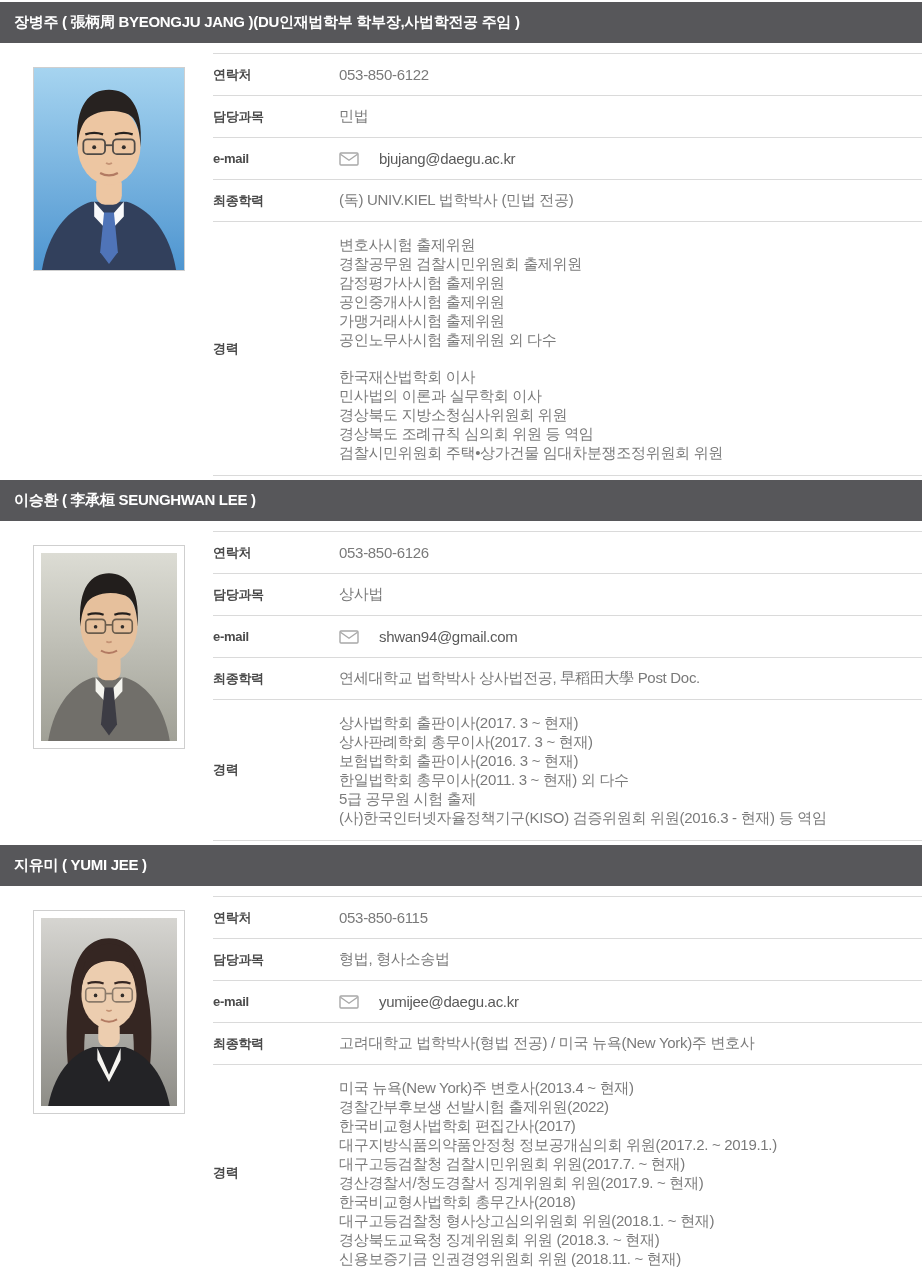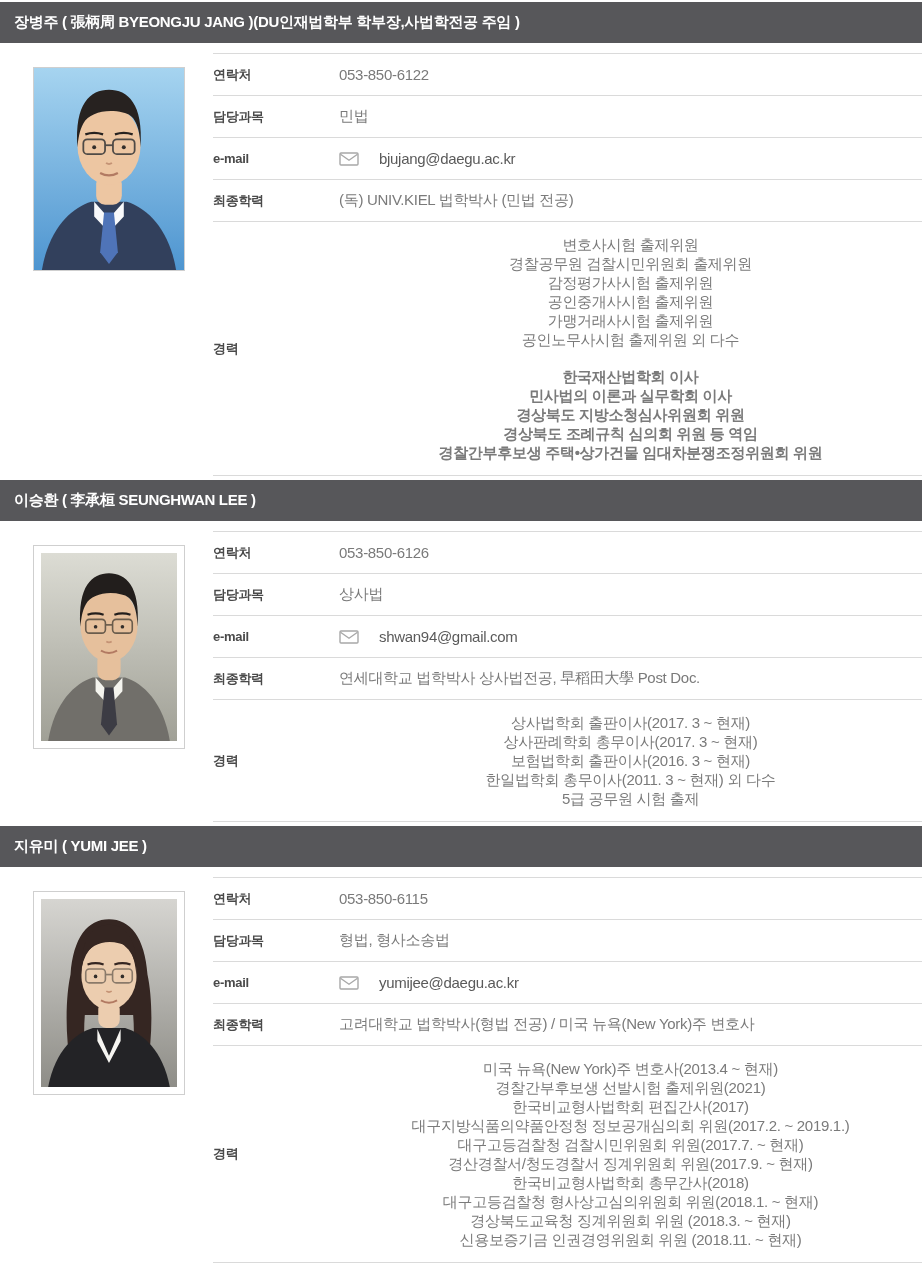--- a/index.html
+++ b/index.html
@@ -72,24 +72,23 @@
     letter-spacing:-0.3px;
     min-width:0;
   }
   .email-value { gap:20px; }
   .envelope { color:#a8a8a8; display:inline-flex; align-items:center; }
   .envelope svg { width:20px; height:14px; display:block; }
   .email-text { color:#5a5a5a; text-decoration:none; cursor:pointer; }
   .career-row .cell.value {
     display:block;
     padding:13px 0;
-    text-align:center;
   }
   .career-line { line-height:19px; white-space:nowrap; }
-  .career-group + .career-group { margin-top:18px;font-weight:bold; }
+  .career-group + .career-group { margin-top:18px; }
 </style>
 </head>
 <body>
 
 <div class="page">
   <div id="sections">
   <section class="prof-section">
     <div class="section-header">
       <span class="header-text">장병주 ( 張柄周 BYEONGJU JANG )(DU인재법학부 학부장,사법학전공 주임 )</span>
     </div>
@@ -156,21 +155,21 @@
                   <div class="career-line">감정평가사시험 출제위원</div>
                   <div class="career-line">공인중개사시험 출제위원</div>
                   <div class="career-line">가맹거래사시험 출제위원</div>
                   <div class="career-line">공인노무사시험 출제위원 외 다수</div>
                 </div>
                 <div class="career-group">
                   <div class="career-line">한국재산법학회 이사</div>
                   <div class="career-line">민사법의 이론과 실무학회 이사</div>
                   <div class="career-line">경상북도 지방소청심사위원회 위원</div>
                   <div class="career-line">경상북도 조례규칙 심의회 위원 등 역임</div>
-                  <div class="career-line">경찰간부후보생 주택•상가건물 임대차분쟁조정위원회 위원</div>
+                  <div class="career-line">검찰시민위원회 주택•상가건물 임대차분쟁조정위원회 위원</div>
                 </div>
               </div>
         </div>
       </div>
     </div>
   </section>
 
   <section class="prof-section">
     <div class="section-header">
       <span class="header-text">이승환 ( 李承桓 SEUNGHWAN LEE )</span>
@@ -231,20 +230,21 @@
         </div>
         <div class="row career-row">
           <div class="cell label">경력</div>
           <div class="cell value">
                 <div class="career-group">
                   <div class="career-line">상사법학회 출판이사(2017. 3 ~ 현재)</div>
                   <div class="career-line">상사판례학회 총무이사(2017. 3 ~ 현재)</div>
                   <div class="career-line">보험법학회 출판이사(2016. 3 ~ 현재)</div>
                   <div class="career-line">한일법학회 총무이사(2011. 3 ~ 현재) 외 다수</div>
                   <div class="career-line">5급 공무원 시험 출제</div>
+                  <div class="career-line">(사)한국인터넷자율정책기구(KISO) 검증위원회 위원(2016.3 - 현재) 등 역임</div>
                 </div>
               </div>
         </div>
       </div>
     </div>
   </section>
 
   <section class="prof-section">
     <div class="section-header">
       <span class="header-text">지유미 ( YUMI JEE )</span>
@@ -301,21 +301,21 @@
         </div>
         <div class="row">
           <div class="cell label">최종학력</div>
           <div class="cell value">고려대학교 법학박사(형법 전공) / 미국 뉴욕(New York)주 변호사</div>
         </div>
         <div class="row career-row">
           <div class="cell label">경력</div>
           <div class="cell value">
                 <div class="career-group">
                   <div class="career-line">미국 뉴욕(New York)주 변호사(2013.4 ~ 현재)</div>
-                  <div class="career-line">경찰간부후보생 선발시험 출제위원(2021)</div>
+                  <div class="career-line">경찰간부후보생 선발시험 출제위원(2022)</div>
                   <div class="career-line">한국비교형사법학회 편집간사(2017)</div>
                   <div class="career-line">대구지방식품의약품안정청 정보공개심의회 위원(2017.2. ~ 2019.1.)</div>
                   <div class="career-line">대구고등검찰청 검찰시민위원회 위원(2017.7. ~ 현재)</div>
                   <div class="career-line">경산경찰서/청도경찰서 징계위원회 위원(2017.9. ~ 현재)</div>
                   <div class="career-line">한국비교형사법학회 총무간사(2018)</div>
                   <div class="career-line">대구고등검찰청 형사상고심의위원회 위원(2018.1. ~ 현재)</div>
                   <div class="career-line">경상북도교육청 징계위원회 위원 (2018.3. ~ 현재)</div>
                   <div class="career-line">신용보증기금 인권경영위원회 위원 (2018.11. ~ 현재)</div>
                 </div>
               </div>

